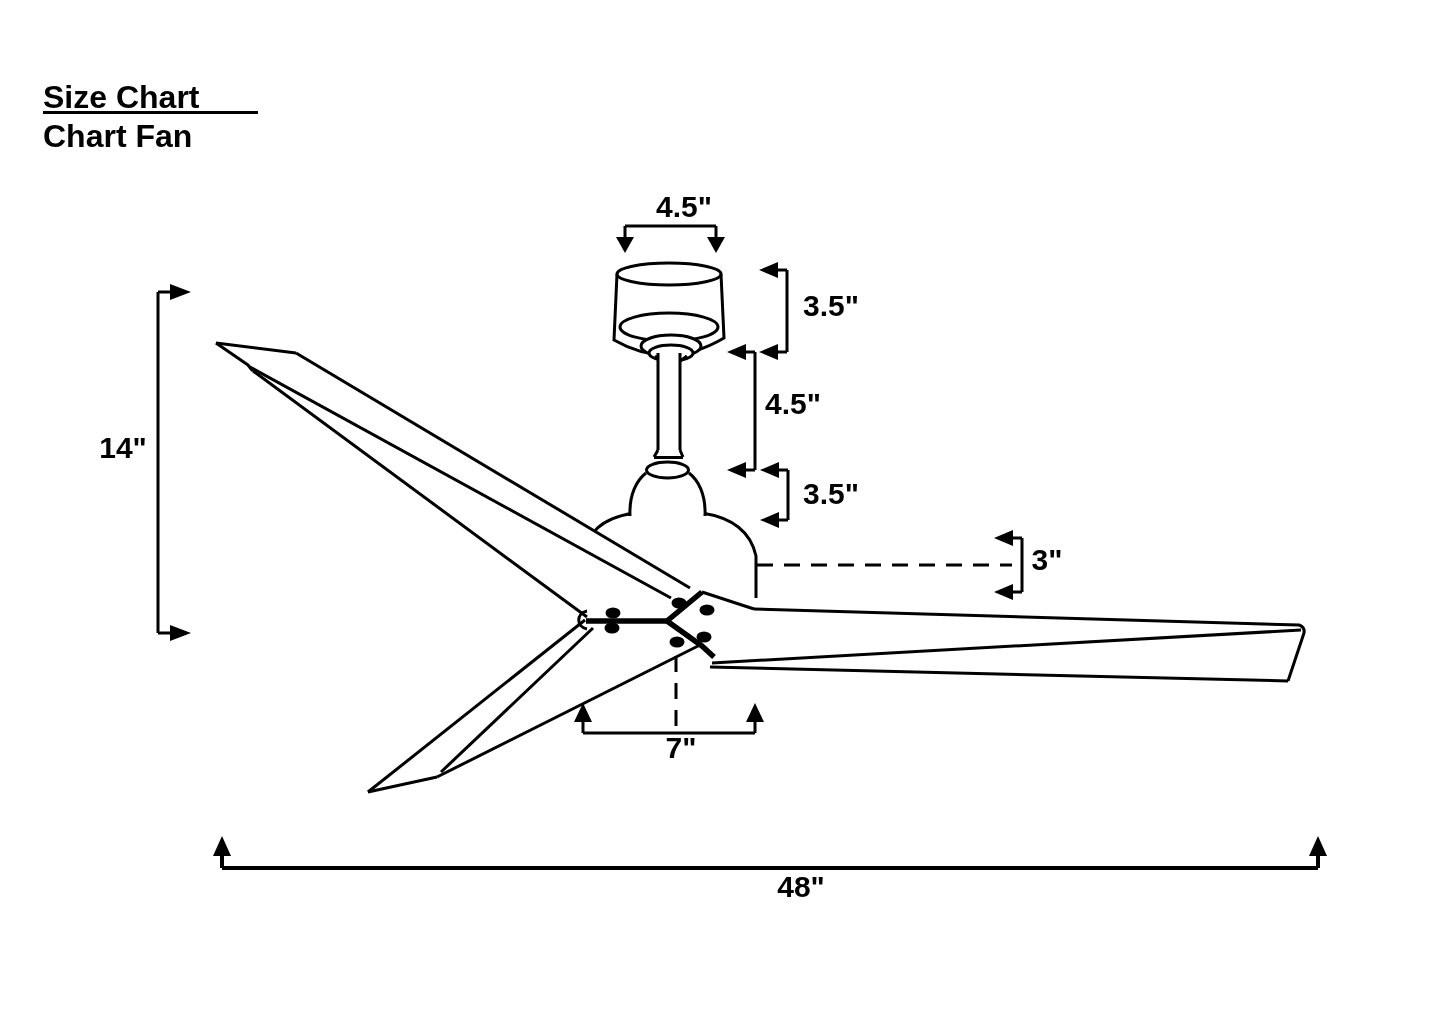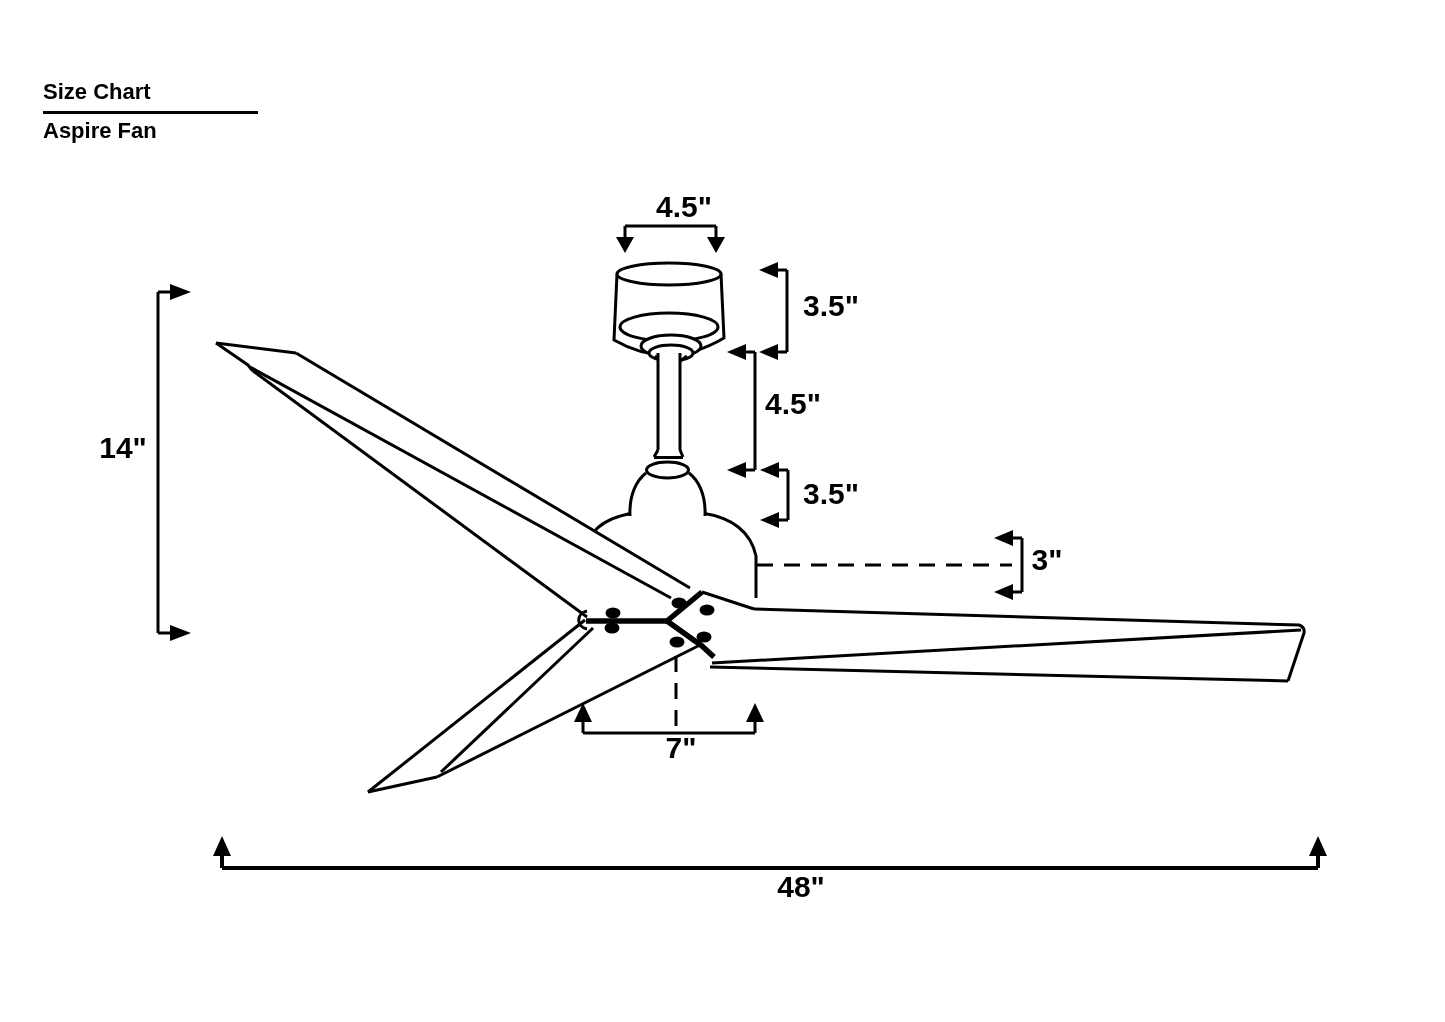--- a/index.html
+++ b/index.html
@@ -17,21 +17,21 @@
     color: #000;
   }
   .stage svg {
     position: absolute;
     left: 0;
     top: 0;
   }
   .label {
     position: absolute;
     font-weight: 700;
-    font-size: 22px;
+    font-size: 32px;
     line-height: 1.1;
     white-space: nowrap;
     color: #000;
   }
   .title-main { left: 43px; top: 80px; }
   .title-sub  { left: 43px; top: 119px; }
   .title-underline {
     position: absolute;
     left: 43px;
     top: 111px;
@@ -173,21 +173,21 @@
 
     <g stroke="#000" stroke-width="4" fill="#000">
       <path d="M222,868 H1318 M222,868 V855 M1318,868 V855" fill="none"></path>
       <polygon points="213,856 231,856 222,836" stroke="none"></polygon>
       <polygon points="1309,856 1327,856 1318,836" stroke="none"></polygon>
     </g>
   </svg>
 
   <div class="label title-main">Size Chart</div>
   <div class="title-underline"></div>
-  <div class="label title-sub">Aspire Fan</div>
+  <div class="label title-sub">Chart Fan</div>
 
   <div class="dim" style="left:684px; top:207px">4.5"</div>
   <div class="dim" style="left:831px; top:306px">3.5"</div>
   <div class="dim" style="left:793px; top:404px">4.5"</div>
   <div class="dim" style="left:831px; top:494px">3.5"</div>
   <div class="dim" style="left:1047px; top:560px">3"</div>
   <div class="dim" style="left:123px; top:448px">14"</div>
   <div class="dim" style="left:681px; top:748px">7"</div>
   <div class="dim" style="left:801px; top:887px">48"</div>
 

